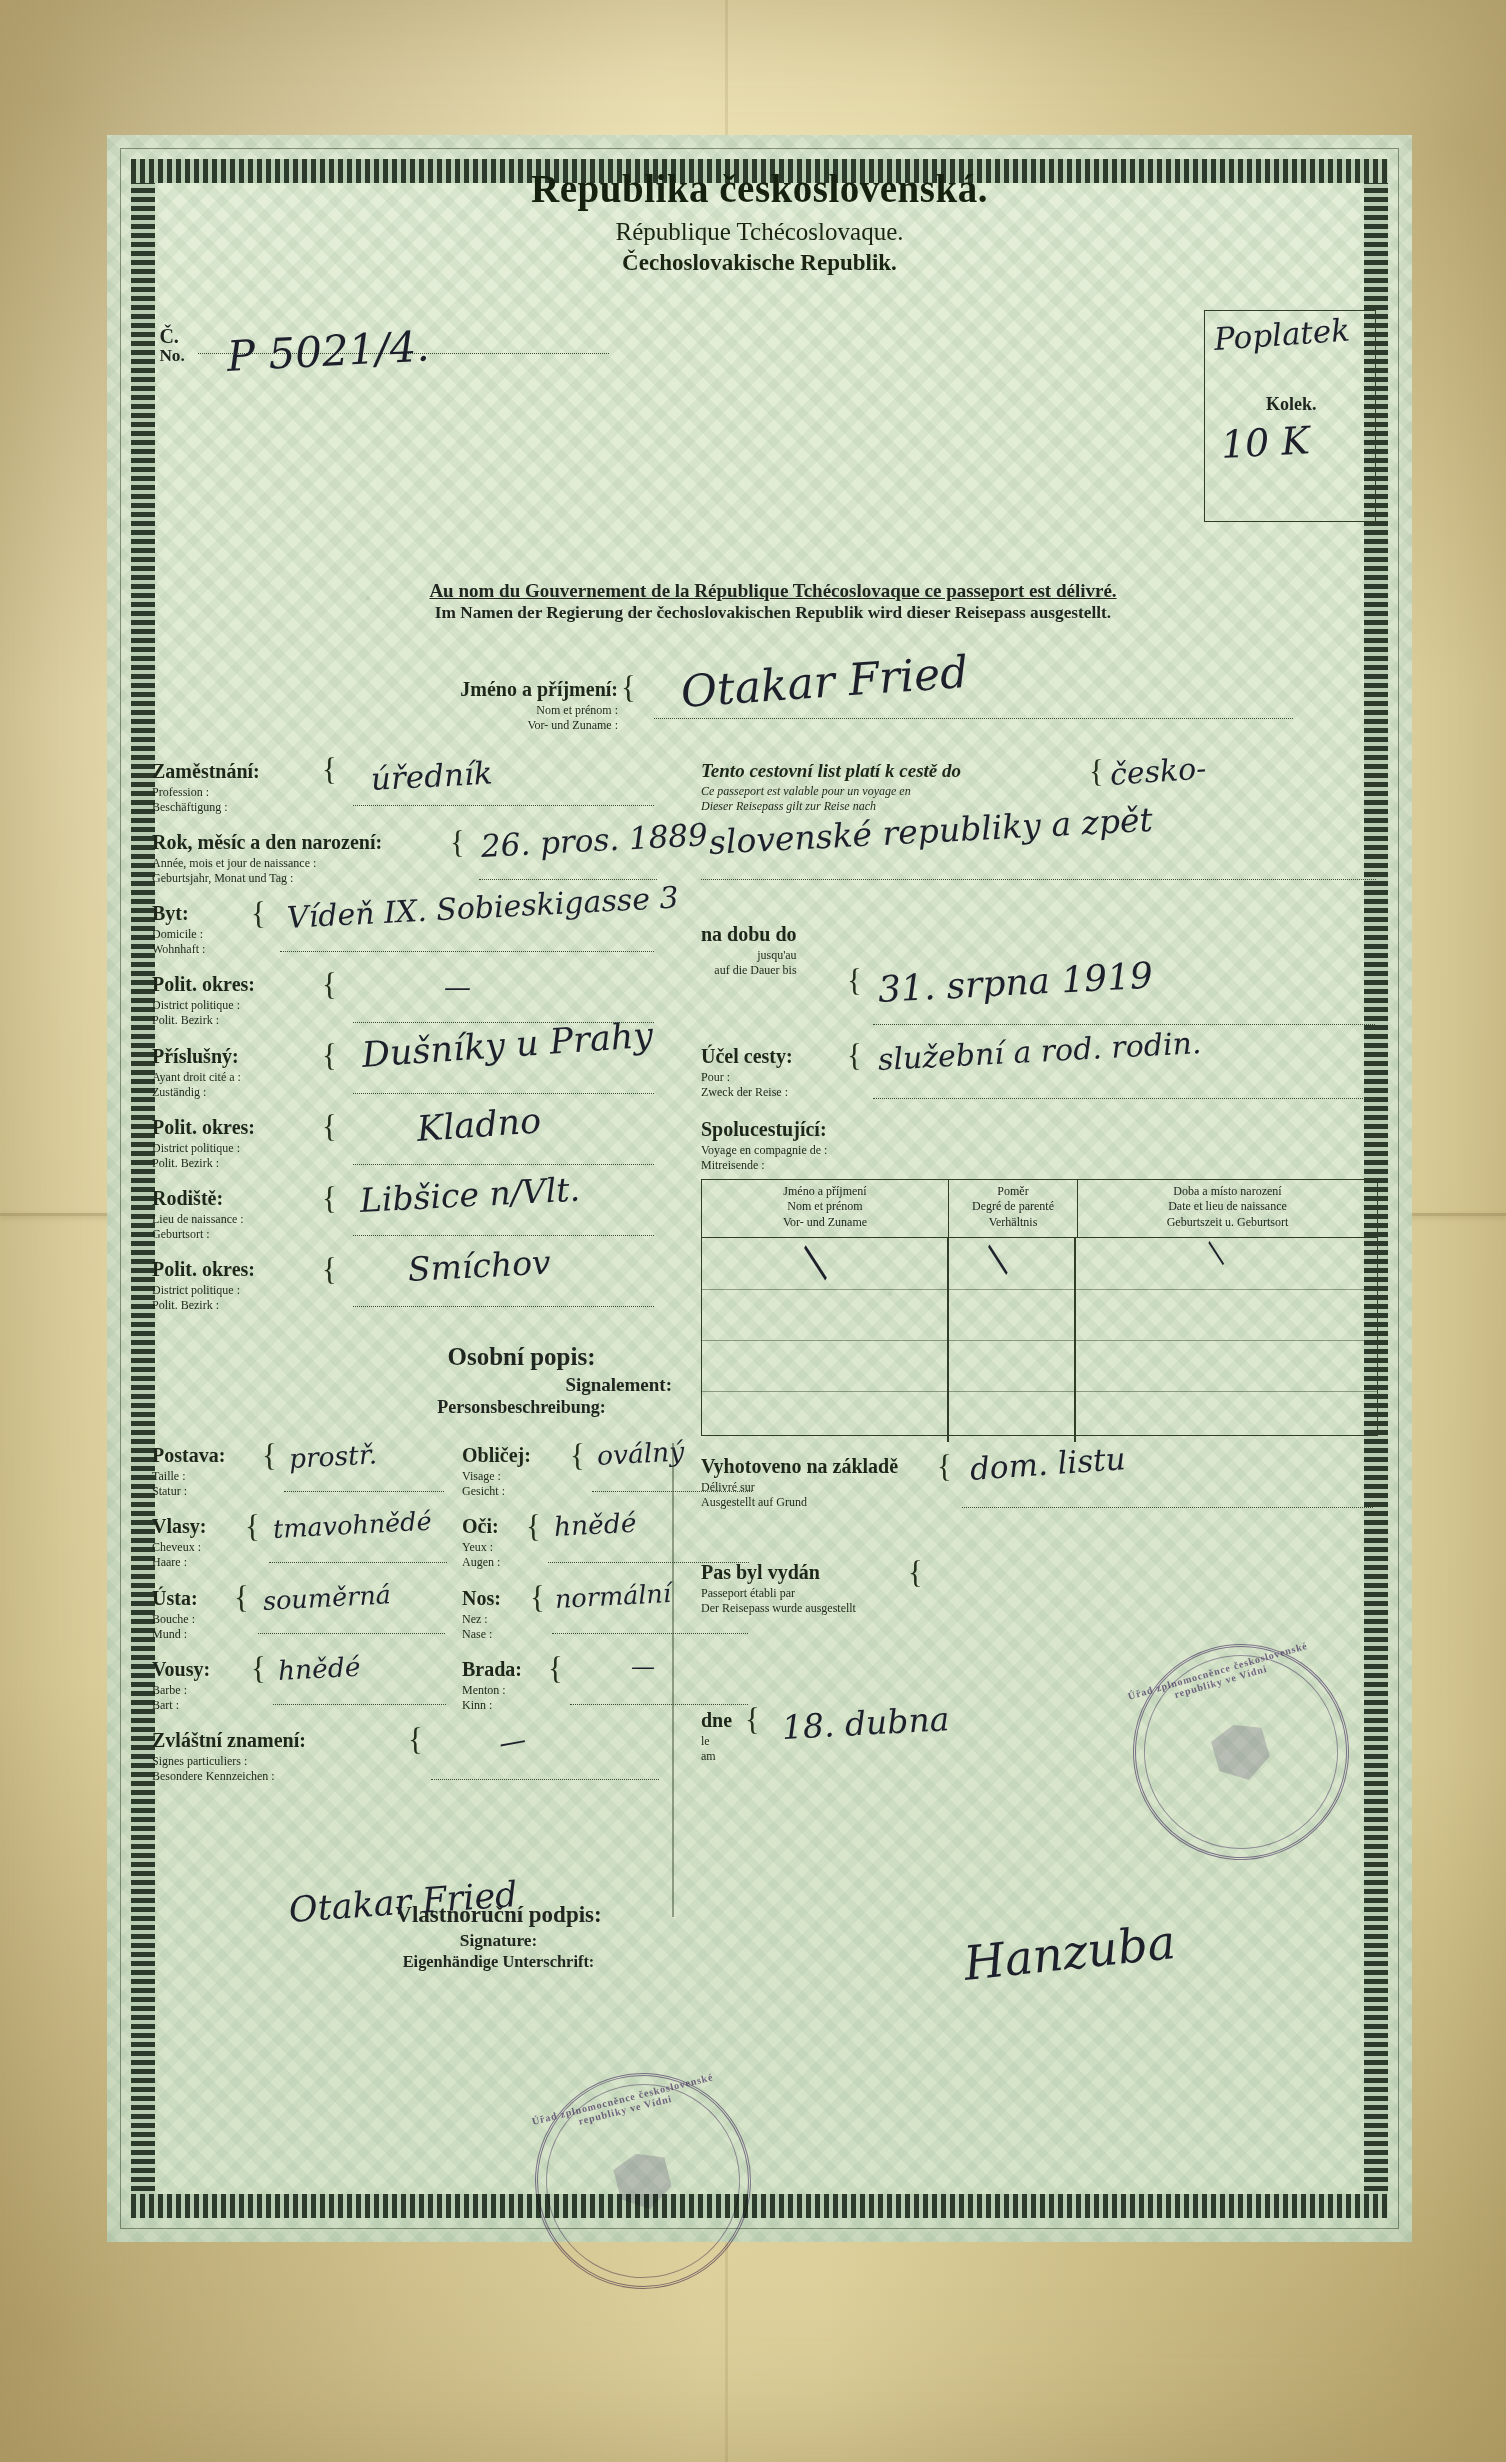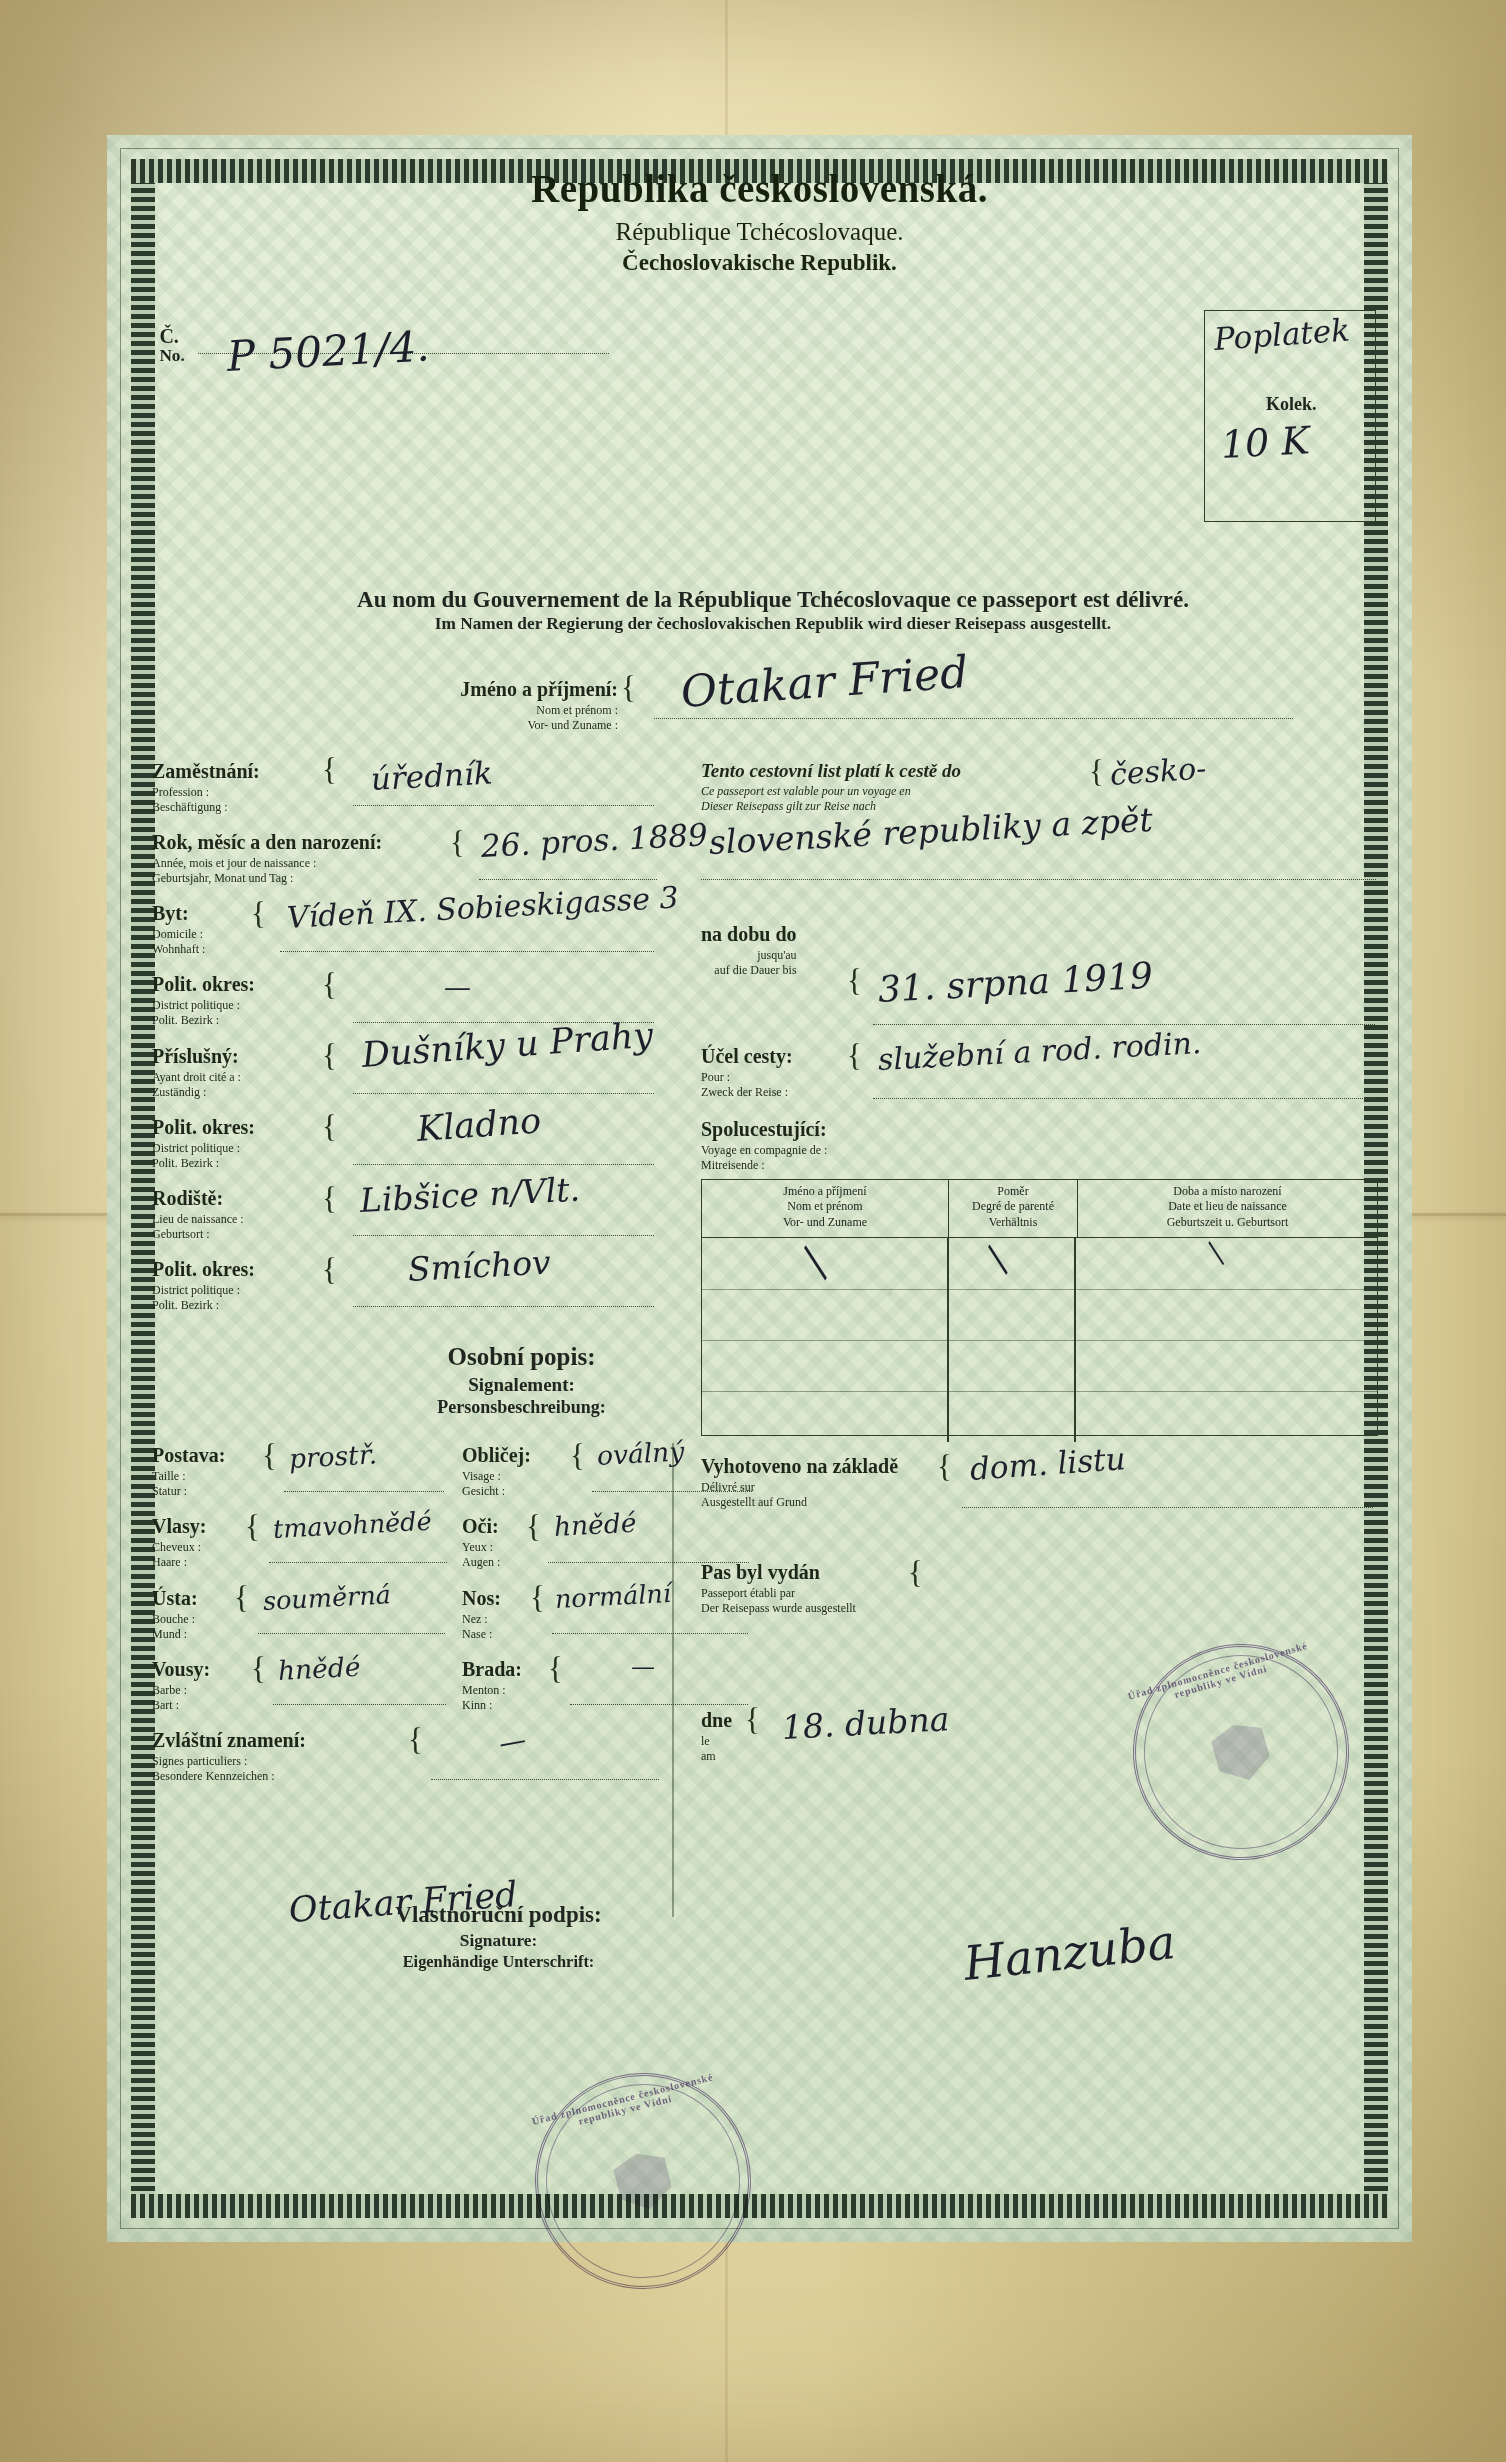--- a/index.html
+++ b/index.html
@@ -81,21 +81,21 @@
   .bigtitle .t2{font-size:25.5px;font-weight:bold;margin-top:7.3px;}
   .bigtitle .t3{font-size:25.5px;font-weight:bold;margin-top:1.8px;}
 
   .stampbox{
     position:absolute;right:0px;top:144px;width:170px;height:210px;border:1.8px solid #2f3d28;
   }
   .kolek{position:absolute;right:7.3px;top:228px;width:155px;text-align:center;font-size:18px;font-weight:bold;}
 
   .decl{position:absolute;left:36px;right:9px;top:401px;text-align:center;}
   .decl .d1{font-size:25.5px;font-weight:bold;}
-  .decl .d2{font-size:23px;font-weight:bold;margin-top:20px;}
+  .decl .d2{font-size:19px;font-weight:bold;margin-top:13px;text-decoration:underline;}
   .decl .d3{font-size:17.3px;font-weight:bold;margin-top:1px;}
 
   
   .lbl{position:absolute;font-size:12px;line-height:1.25;color:#1d2619;}
   .lbl .main{font-size:20px;font-weight:bold;display:block;margin-bottom:0.9px;}
   .brace{position:absolute;font-size:31px;color:#24301d;font-family:"Liberation Serif",serif;}
 
   
   .hw{
     position:absolute;
@@ -336,21 +336,21 @@
       <div class="lbl" style="left:558px;top:1542px;">
         <span class="main">dne</span>
         <span>le</span><br>
         <span>am</span>
       </div>
       <div class="brace" style="left:602px;top:1536px;">{</div>
       <div class="hw" style="left:639px;top:1542px;font-size:33px;transform:rotate(-3deg);">18. dubna</div>
 
       <div style="position:absolute;left:228px;top:1177px;width:301px;text-align:center;">
         <div style="font-size:25px;font-weight:bold;">Osobní popis:</div>
-        <div style="font-size:19px;font-weight:bold;margin-top:2.7px;">Signalement:</div>
+        <div style="font-size:19px;font-weight:bold;margin-top:2.7px;text-align:right;">Signalement:</div>
         <div style="font-size:18px;font-weight:bold;margin-top:1.8px;">Personsbeschreibung:</div>
       </div>
 
       <div class="lbl" style="left:9px;top:1277px;">
         <span class="main">Postava:</span>
         <span>Taille :</span><br>
         <span>Statur :</span>
       </div>
       <div class="brace" style="left:119px;top:1272px;">{</div>
       <div class="dotline" style="left:141px;top:1325px;width:160px;"></div>

